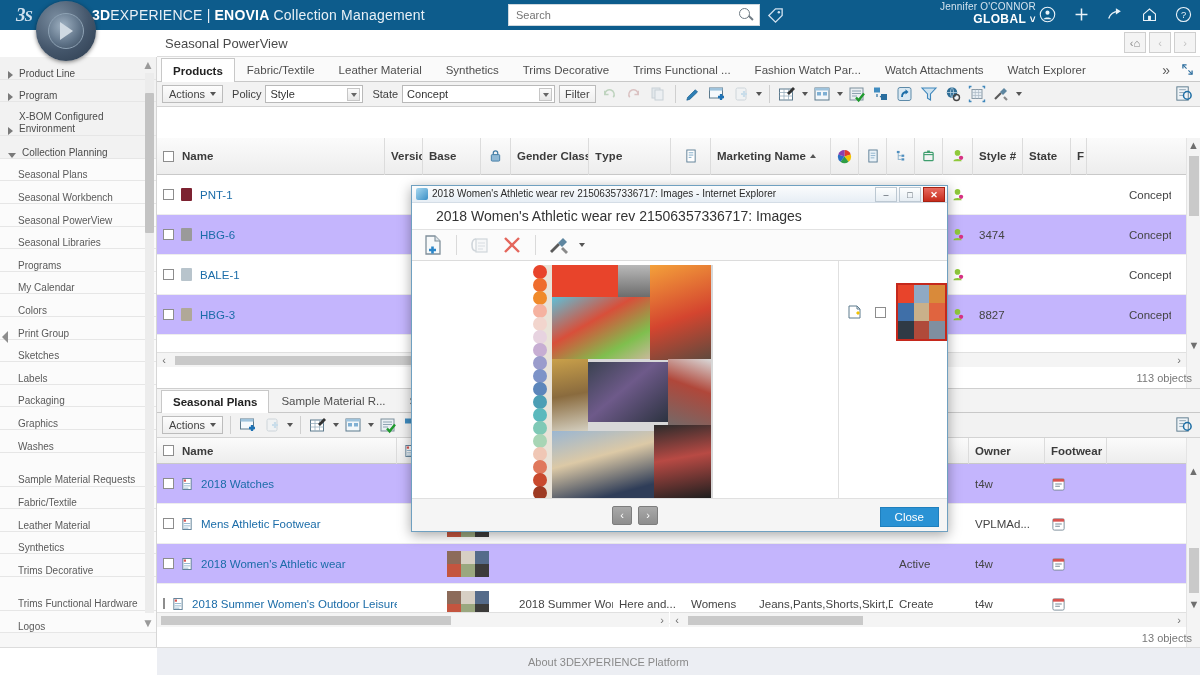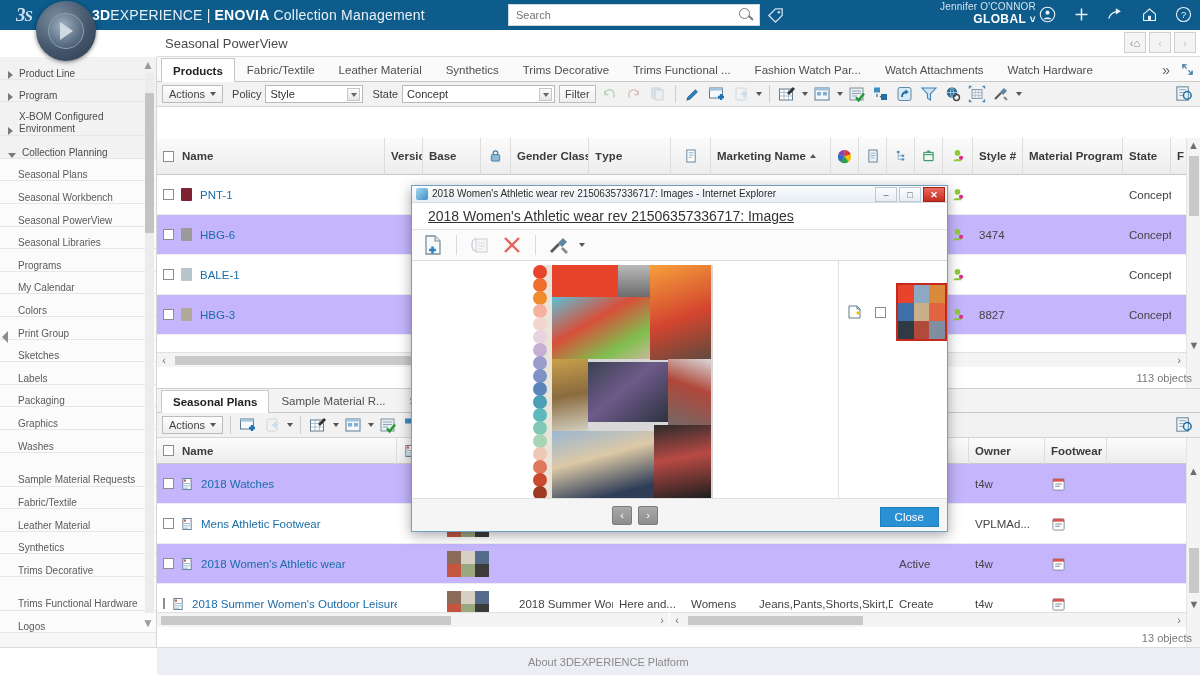--- a/index.html
+++ b/index.html
@@ -207,21 +207,21 @@
   }
   #mt {
     height:18px; background:linear-gradient(#fbfcfd,#e7eef5); border-bottom:1px solid #d4dde6;
     display:flex; align-items:center; padding-left:4px; position:relative;
   }
   #mt .ico { width:12px;height:12px;border-radius:2px;background:linear-gradient(135deg,#a7d8f0,#3b8fc6); margin-right:4px;}
   #mt .txt { font-size:10px; color:#2a2a2a; white-space:nowrap; overflow:hidden;}
   .winbtns { position:absolute; right:2px; top:1px; display:flex; gap:2px;}
   .wb { width:22px;height:15px;border:1px solid #bcc8d2;background:linear-gradient(#fdfefe,#e6edf3); display:flex;align-items:center;justify-content:center;font-size:9px;color:#47525c; cursor:pointer;}
   .wb.close { background:linear-gradient(#e86a5f,#c62b1c); border-color:#a52212; color:#fff; font-weight:bold;}
-  #mhdr { height:30px; background:#fff; border-bottom:1px solid #e2e2e2; display:flex; align-items:center; padding-left:16px;text-decoration:underline;}
+  #mhdr { height:30px; background:#fff; border-bottom:1px solid #e2e2e2; display:flex; align-items:center; padding-left:24px;}
   #mhdr .t { font-size:14px; color:#333;}
   #mtb { height:34px; background:#fbfbfb; border-bottom:1px solid #dcdcdc; display:flex; align-items:center; padding-left:8px; gap:6px;}
   .mtbi { width:26px;height:26px; display:flex;align-items:center;justify-content:center; cursor:pointer;}
   .mtbi.dim{opacity:.38;}
   .mtb-sep{width:1px;height:20px;background:#dadada;margin:0 4px;}
   #mbody { flex:1; display:flex; background:#fff; position:relative; }
   #mimgarea { flex:1; display:flex; align-items:flex-start; justify-content:center; background:#fff; border-right:1px solid #e0e0e0; padding-top:4px; position:relative;}
   #mthumbs { width:108px; background:#fff; display:flex; align-items:flex-start; padding-top:22px; }
   .thumb-sel { width:52px; height:58px; border:2px solid #c5281c; margin-left:10px; overflow:hidden; cursor:pointer;}
   .thumb-chk { width:11px;height:11px;border:1px solid #8d8d8d;background:#fff; margin-left:12px; margin-top:24px; display:inline-block; cursor:pointer;}
@@ -425,21 +425,21 @@
         <div class="tab">
           <span>Trims Functional ...</span>
         </div>
         <div class="tab">
           <span>Fashion Watch Par...</span>
         </div>
         <div class="tab">
           <span>Watch Attachments</span>
         </div>
         <div class="tab">
-          <span>Watch Hardware</span>
+          <span>Watch Explorer</span>
         </div>
       </div>
     <span id="tab-more">»</span>
     <span id="tab-expand">
       <svg width="11" height="11" viewBox="0 0 12 12">
           <path d="M1 5V1h4M11 7v4H7" stroke="#2f6f9f" stroke-width="1.4" fill="none"></path>
           <path d="M1 1l4 4M11 11L7 7" stroke="#2f6f9f" stroke-width="1.2"></path>
         </svg>
     </span>
   </div>
@@ -642,23 +642,20 @@
         </div>
         <div class="gh" style="width: 30px; min-width: 30px; justify-content: center;">
           <svg width="14" height="14" viewBox="0 0 15 15">
             <circle cx="7" cy="4.2" r="3" fill="#8fc93a"></circle>
             <path d="M2.6 13c0-3.2 8.8-3.2 8.8 0z" fill="#8fc93a"></path>
             <circle cx="10.8" cy="9.5" r="2.3" fill="#d63384"></circle>
           </svg>
         </div>
         <div class="gh" style="width: 50px; min-width: 50px;">
           <span>Style #</span>
-        </div>
-        <div class="gh" style="width: 100px; min-width: 100px;">
-          <span>Material Program</span>
         </div>
         <div class="gh" style="width: 48px; min-width: 48px;">
           <span>State</span>
         </div>
         <div class="gh" style="width: 16px; min-width: 16px;">
           <span>F</span>
         </div>
       </div>
     <div id="gb-top">
         <div class="grow">

